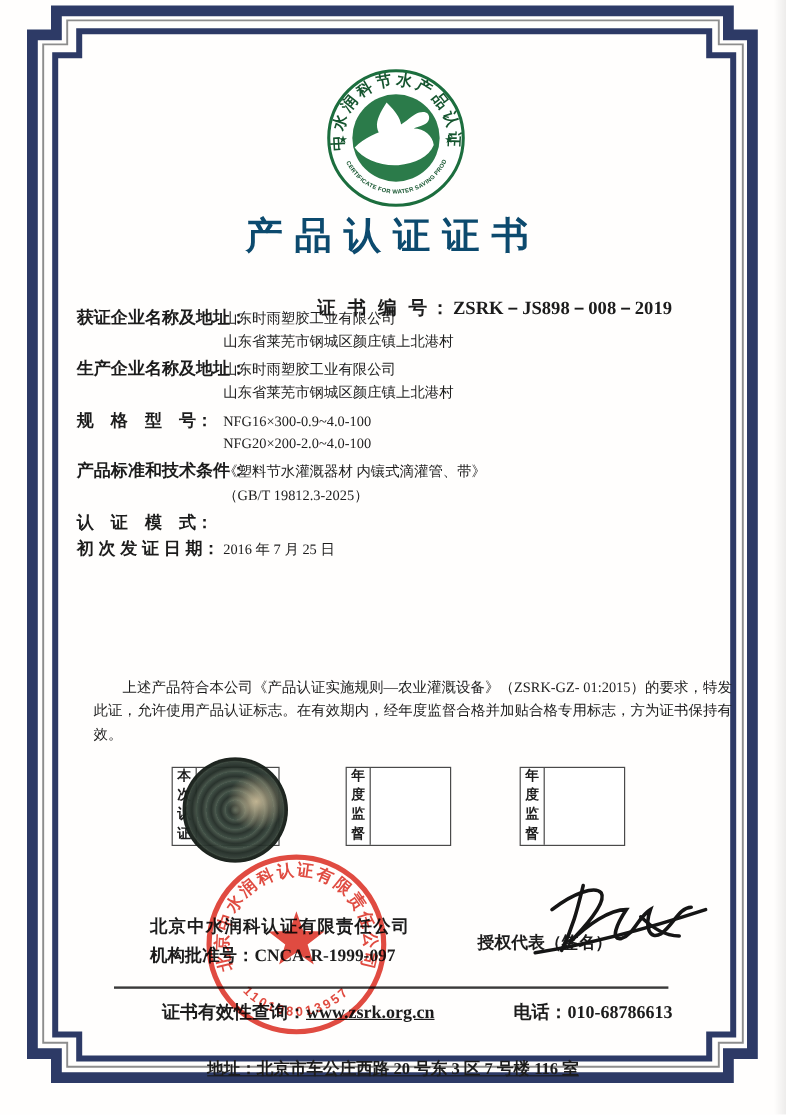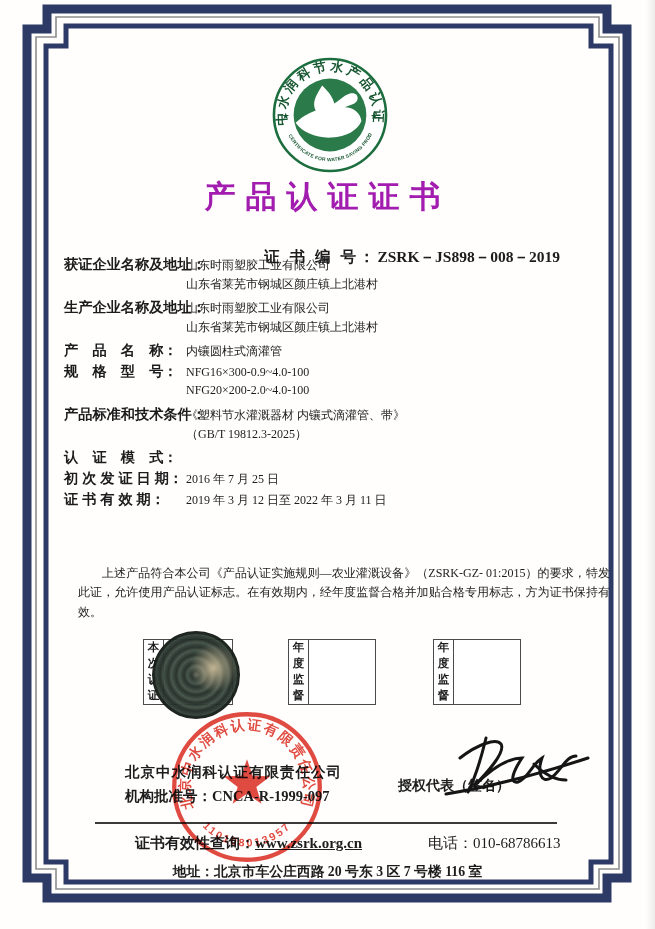--- a/index.html
+++ b/index.html
@@ -6,21 +6,21 @@
   .page{position:relative;width:655px;height:929px;background:#fffefd;overflow:hidden;
         font-family:"Liberation Serif","DejaVu Serif",serif;color:#1c1c1c;}
   .frame-svg{position:absolute;left:0;top:0;}
   .scan-edge{position:absolute;right:0;top:0;width:10px;height:100%;
              background:linear-gradient(to right,rgba(0,0,0,0),rgba(0,0,0,.07));}
   
   .logo{position:absolute;left:271px;top:56px;width:118px;height:118px;}
   
   .title{position:absolute;left:0;top:176px;width:100%;text-align:center;
          font-family:"Liberation Sans","DejaVu Sans",sans-serif;font-weight:800;
-         font-size:31px;letter-spacing:10px;color:#a21caf;}
+         font-size:31px;letter-spacing:10px;color:#0c4a6e;}
   
   .certno{position:absolute;left:0;top:227px;width:100%;box-sizing:border-box;
           padding-right:95px;text-align:right;font-size:15.5px;font-weight:600;margin-top:20px;}
   .certno .lbl{letter-spacing:3px;}
   
   .fields{position:absolute;left:64px;top:255px;width:530px;}
   .frow{display:flex;height:21.4px;align-items:baseline;}
   .flabel{width:122px;flex:0 0 122px;font-family:"Liberation Sans","DejaVu Sans",sans-serif;
           font-weight:700;font-size:14.2px;white-space:nowrap;}
   .fvalue{font-size:12px;white-space:nowrap;}
@@ -45,23 +45,23 @@
      box-shadow:inset 0 0 0 3px rgba(18,26,20,.75), inset 0 0 12px rgba(0,0,0,.6);
      filter:blur(.4px);opacity:.96;}
   
   .issuer-name{position:absolute;left:125px;top:763px;font-size:14.5px;font-weight:600;letter-spacing:1px;}
   .approval{position:absolute;left:125px;top:787px;font-size:14.5px;font-weight:600;}
   .authrep{position:absolute;left:398px;top:777px;font-size:14px;font-weight:600;}
   .sig{position:absolute;left:438px;top:728px;width:160px;height:86px;}
   .sep{position:absolute;left:95px;top:822px;width:462px;height:2px;background:#3a3a3a;}
   .query{position:absolute;left:135px;top:834px;font-size:15px;font-weight:700;}
   .query .site{text-decoration:underline;}
-  .phone{position:absolute;left:428px;top:834px;font-size:15px;font-weight:400;}
-  .addr{position:absolute;left:0;top:863px;width:100%;text-align:center;
-        font-size:13.8px;font-weight:700;}
+  .phone{position:absolute;left:428px;top:834px;font-size:15px;font-weight:700;}
+  .addr{position:absolute;left:0;top:882px;width:100%;text-align:center;
+        font-size:13.8px;font-weight:700;text-decoration:underline;}
   
   .red-seal{position:absolute;left:165px;top:705px;width:164px;height:164px;
             mix-blend-mode:multiply;opacity:.88;}
 </style>
 </head>
 <body>
 
 <div class="page">
 
   <svg class="frame-svg" width="655" height="929" viewBox="0 0 655 929">
@@ -106,24 +106,20 @@
       </div>
     <div class="frow">
         <span class="flabel">生产企业名称及地址：</span>
         <span class="fvalue">山东时雨塑胶工业有限公司</span>
       </div>
     <div class="frow">
         <span class="flabel"></span>
         <span class="fvalue">山东省莱芜市钢城区颜庄镇上北港村</span>
       </div>
     <div class="frow">
-        <span class="flabel">产　品　名　称：</span>
-        <span class="fvalue">内镶圆柱式滴灌管</span>
-      </div>
-    <div class="frow">
         <span class="flabel">规　格　型　号：</span>
         <span class="fvalue">NFG16×300-0.9~4.0-100</span>
       </div>
     <div class="frow">
         <span class="flabel"></span>
         <span class="fvalue">NFG20×200-2.0~4.0-100</span>
       </div>
     <div class="frow">
         <span class="flabel">产品标准和技术条件：</span>
         <span class="fvalue">《塑料节水灌溉器材 内镶式滴灌管、带》</span>
@@ -131,24 +127,20 @@
     <div class="frow">
         <span class="flabel"></span>
         <span class="fvalue">（GB/T 19812.3-2025）</span>
       </div>
     <div class="frow">
         <span class="flabel">认　证　模　式：</span>
       </div>
     <div class="frow">
         <span class="flabel">初 次 发 证 日 期：</span>
         <span class="fvalue">2016 年 7 月 25 日</span>
-      </div>
-    <div class="frow">
-        <span class="flabel">证 书 有 效 期：</span>
-        <span class="fvalue">2019 年 3 月 12 日至 2022 年 3 月 11 日</span>
       </div>
   </div>
 
   <div class="statement">上述产品符合本公司《产品认证实施规则—农业灌溉设备》（ZSRK-GZ- 01:2015）的要求，特发此证，允许使用产品认证标志。在有效期内，经年度监督合格并加贴合格专用标志，方为证书保持有效。</div>
 
   <div class="cbox box1">
     <div class="vcol">
         <div class="vtext">本次认证</div>
       </div>
     <div class="cell"></div>

